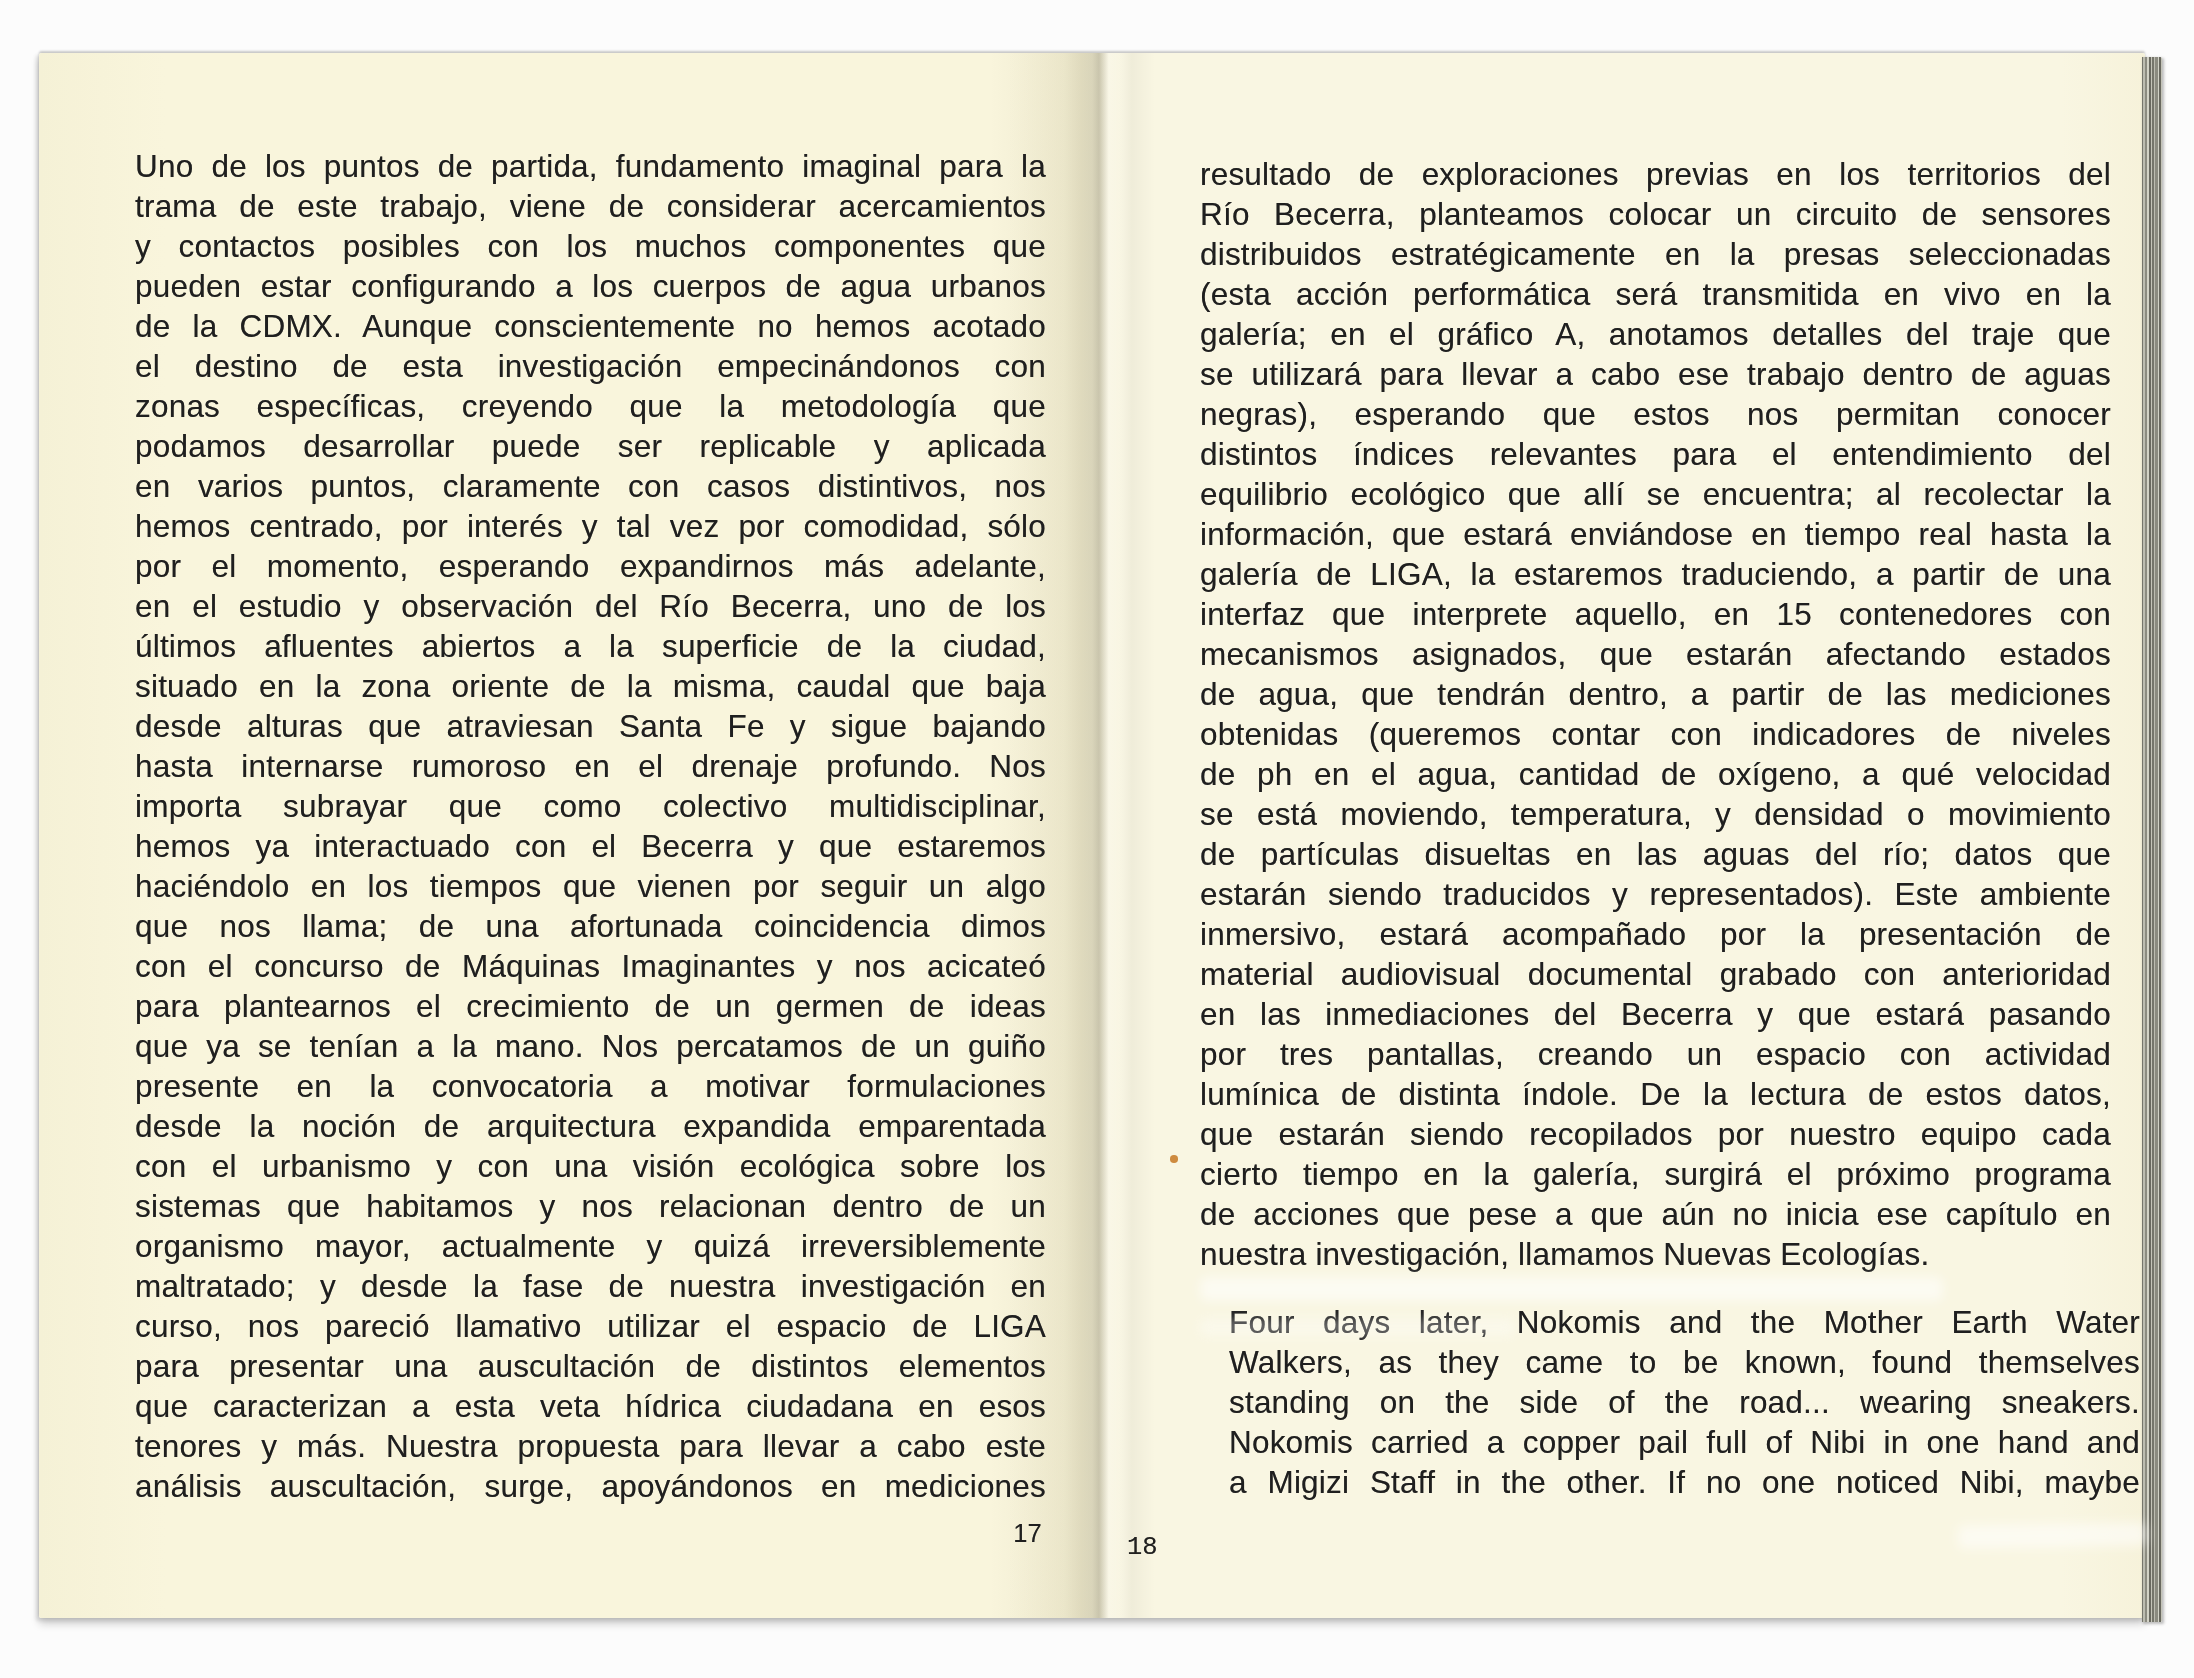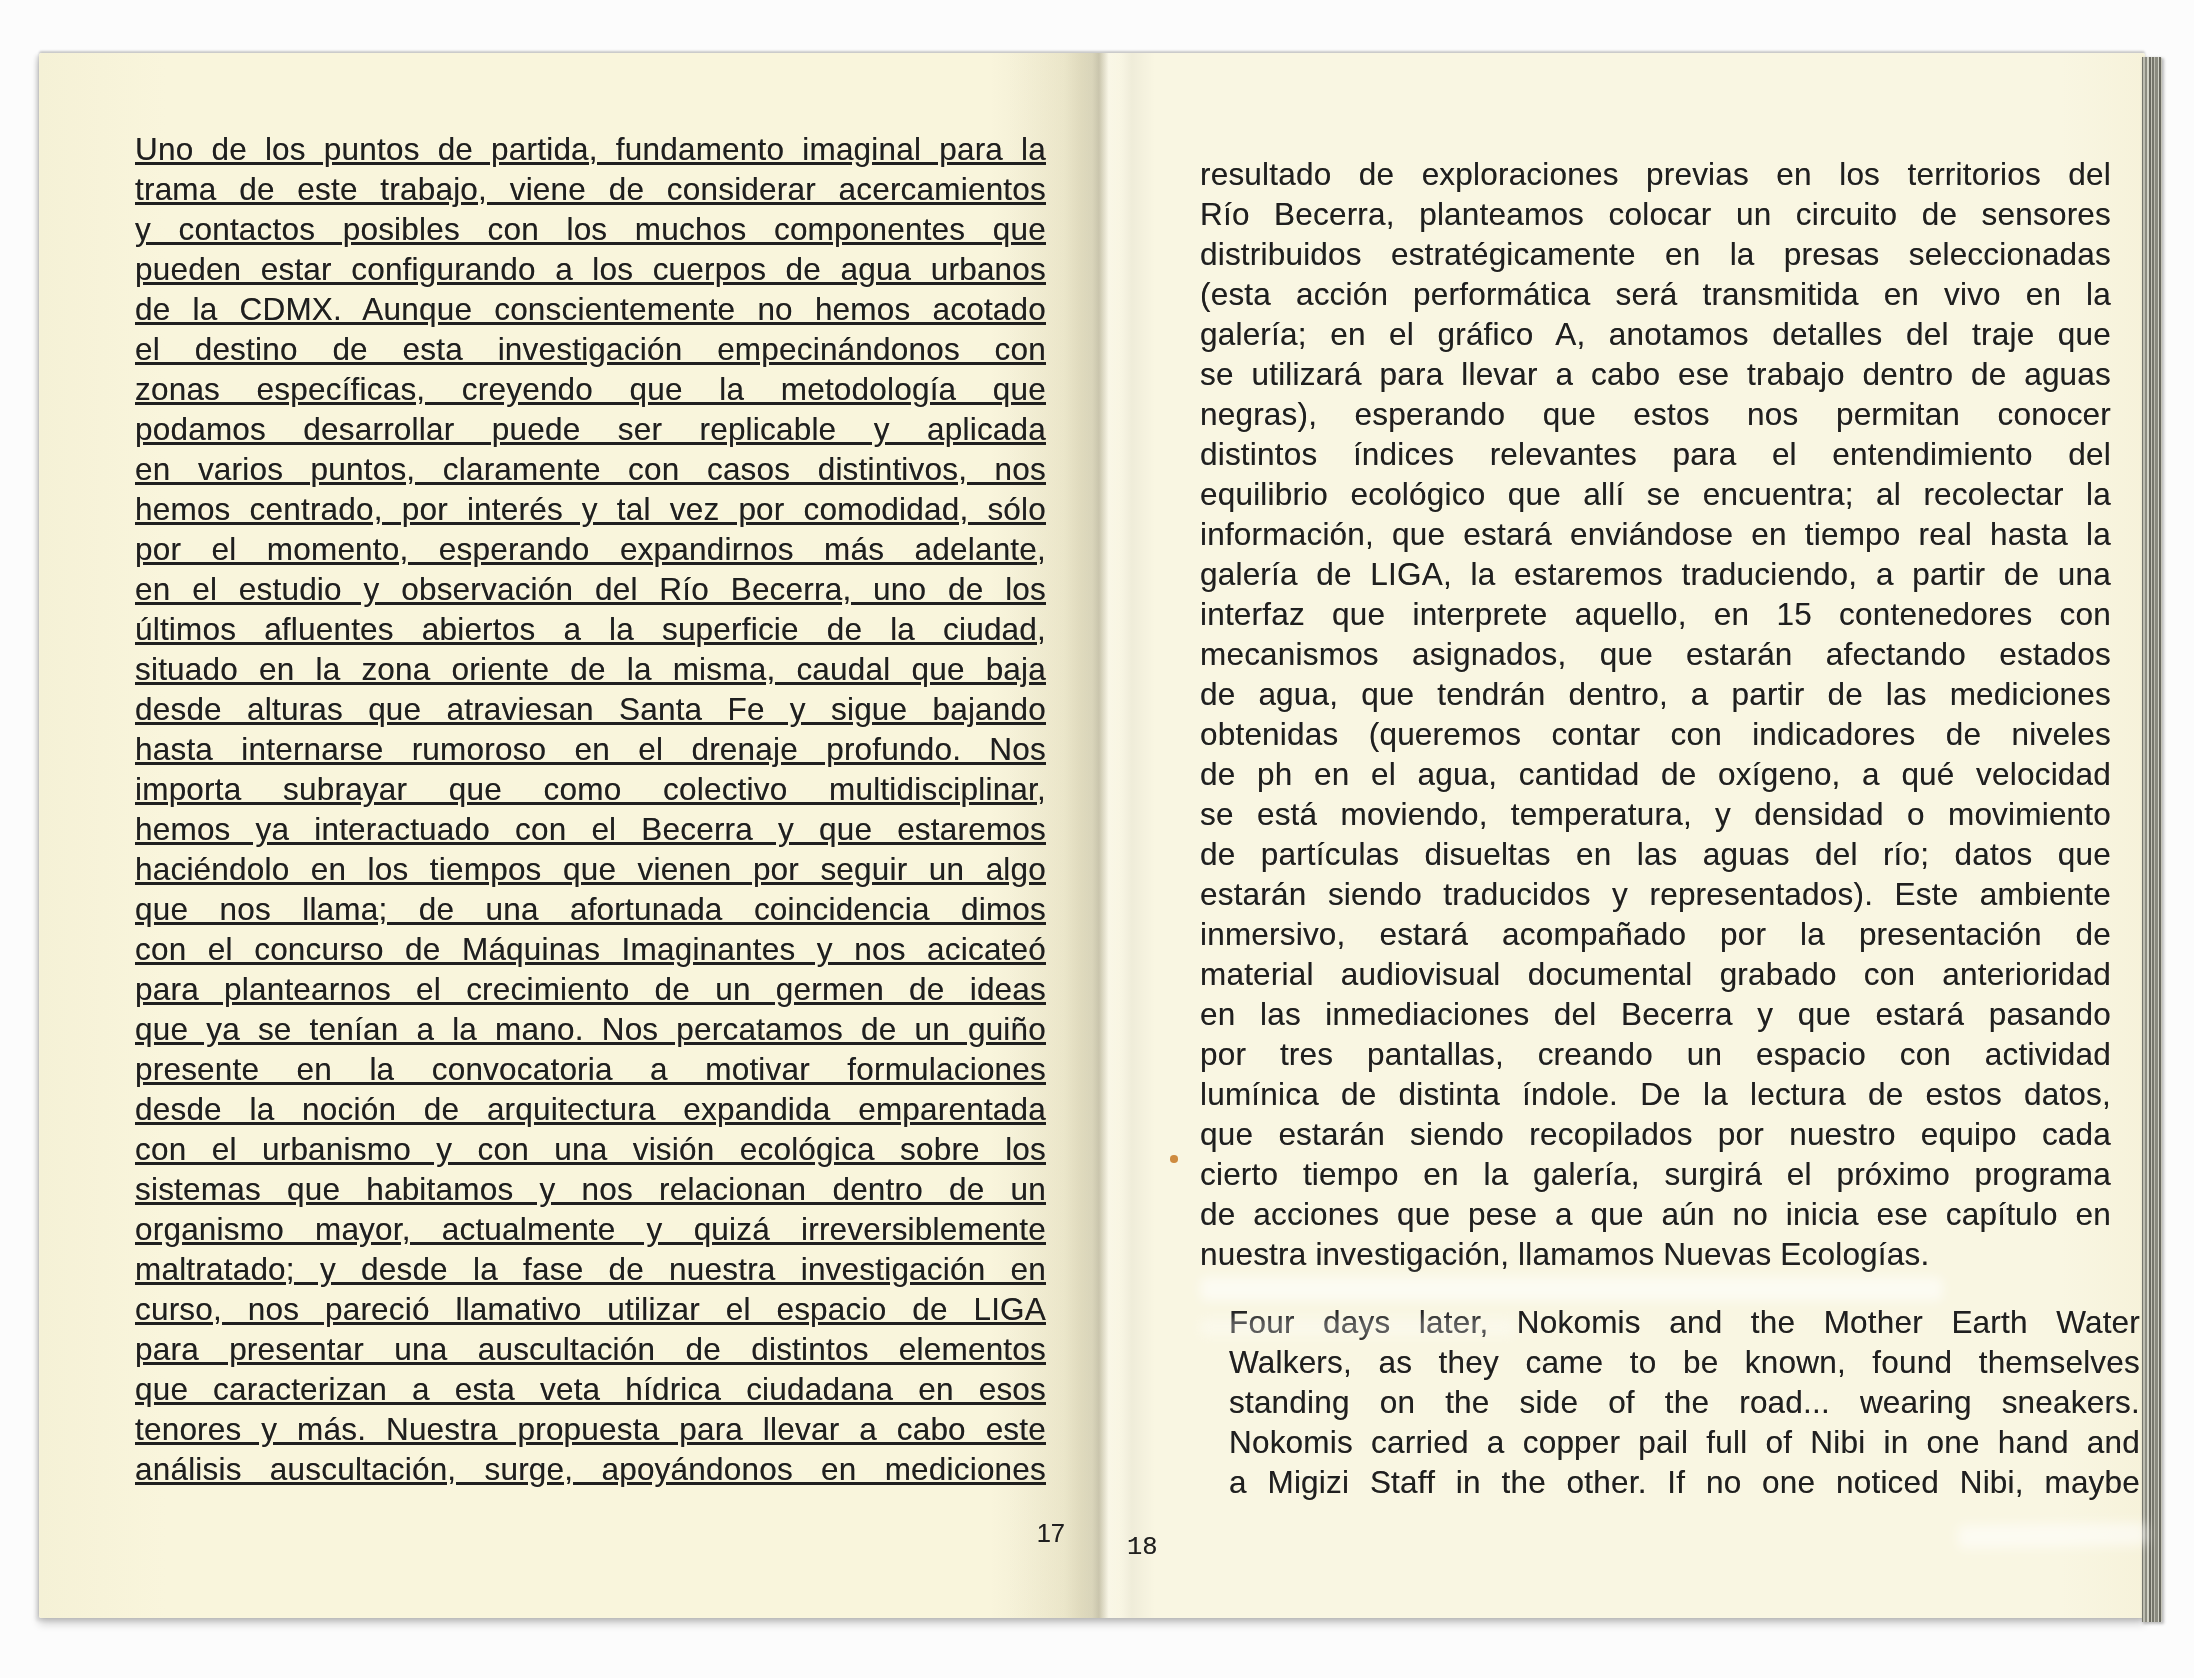--- a/index.html
+++ b/index.html
@@ -78,39 +78,39 @@
   }
   
   .textblock {
     position: absolute;
     width: 911px;
     color: var(--ink, #1f1f1f);
     font-size: 31.5px;
     letter-spacing: 0.2px;
     text-shadow: 0 0 0.5px rgba(40,40,40,0.55);
   }
-  .textblock.left   { left: 135px;  top: 129px; text-decoration: underline; }
+  .textblock.left   { left: 135px;  top: 146px; }
   .textblock.right-es { left: 1200px; top: 154px; }
   .textblock.right-en { left: 1200px; top: 1302px; margin-left: 29px; }
   .tline {
     height: 40px;
     line-height: 40px;
     text-align: justify;
     text-align-last: justify;
     white-space: normal;
   }
   .tline.lastline { text-align-last: left; }
   .pagenum {
     position: absolute;
     color: var(--ink, #1f1f1f);
     font-size: 25.5px;
     line-height: 30px;
     text-shadow: 0 0 0.5px rgba(40,40,40,0.5);
   }
-  .pn17 { left: 990px; top: 1518px; width: 75px; text-align: right; }
+  .pn17 { left: 990px; top: 1518px; width: 75px; text-align: center; }
   .pn18 { left: 1127px; top: 1533px; width: 75px; text-align: left; font-family: Liberation Mono, monospace; }
   
   .ghost {
     position: absolute;
     background: rgba(255,255,255,0.55);
     filter: blur(5.3px);
     border-radius: 6px;
     pointer-events: none;
   }
   .ghost.g1 { left: 1200px; top: 1277px; width: 743px; height: 24px; }

